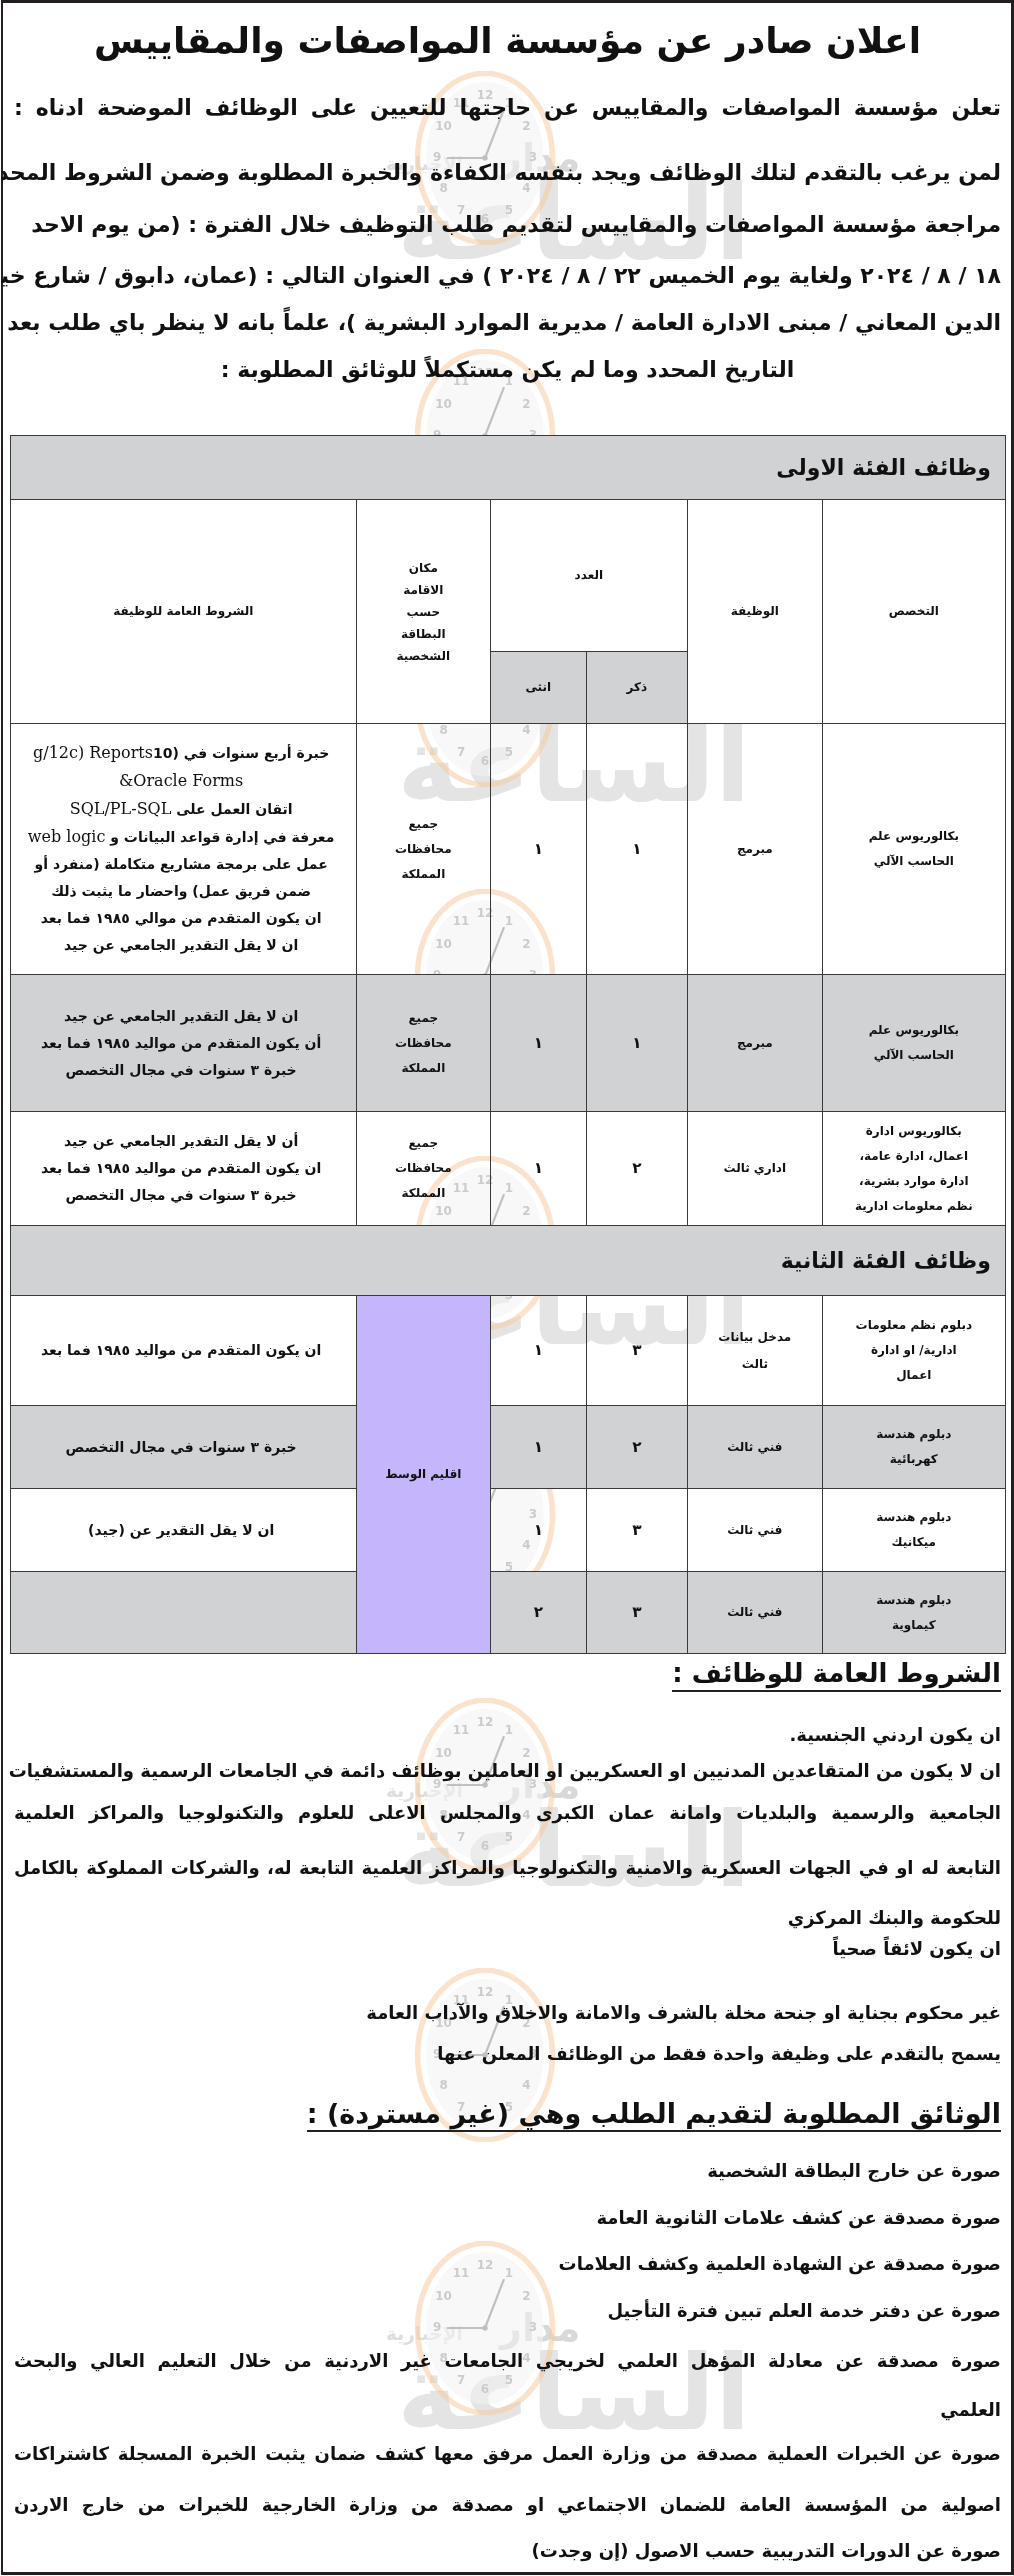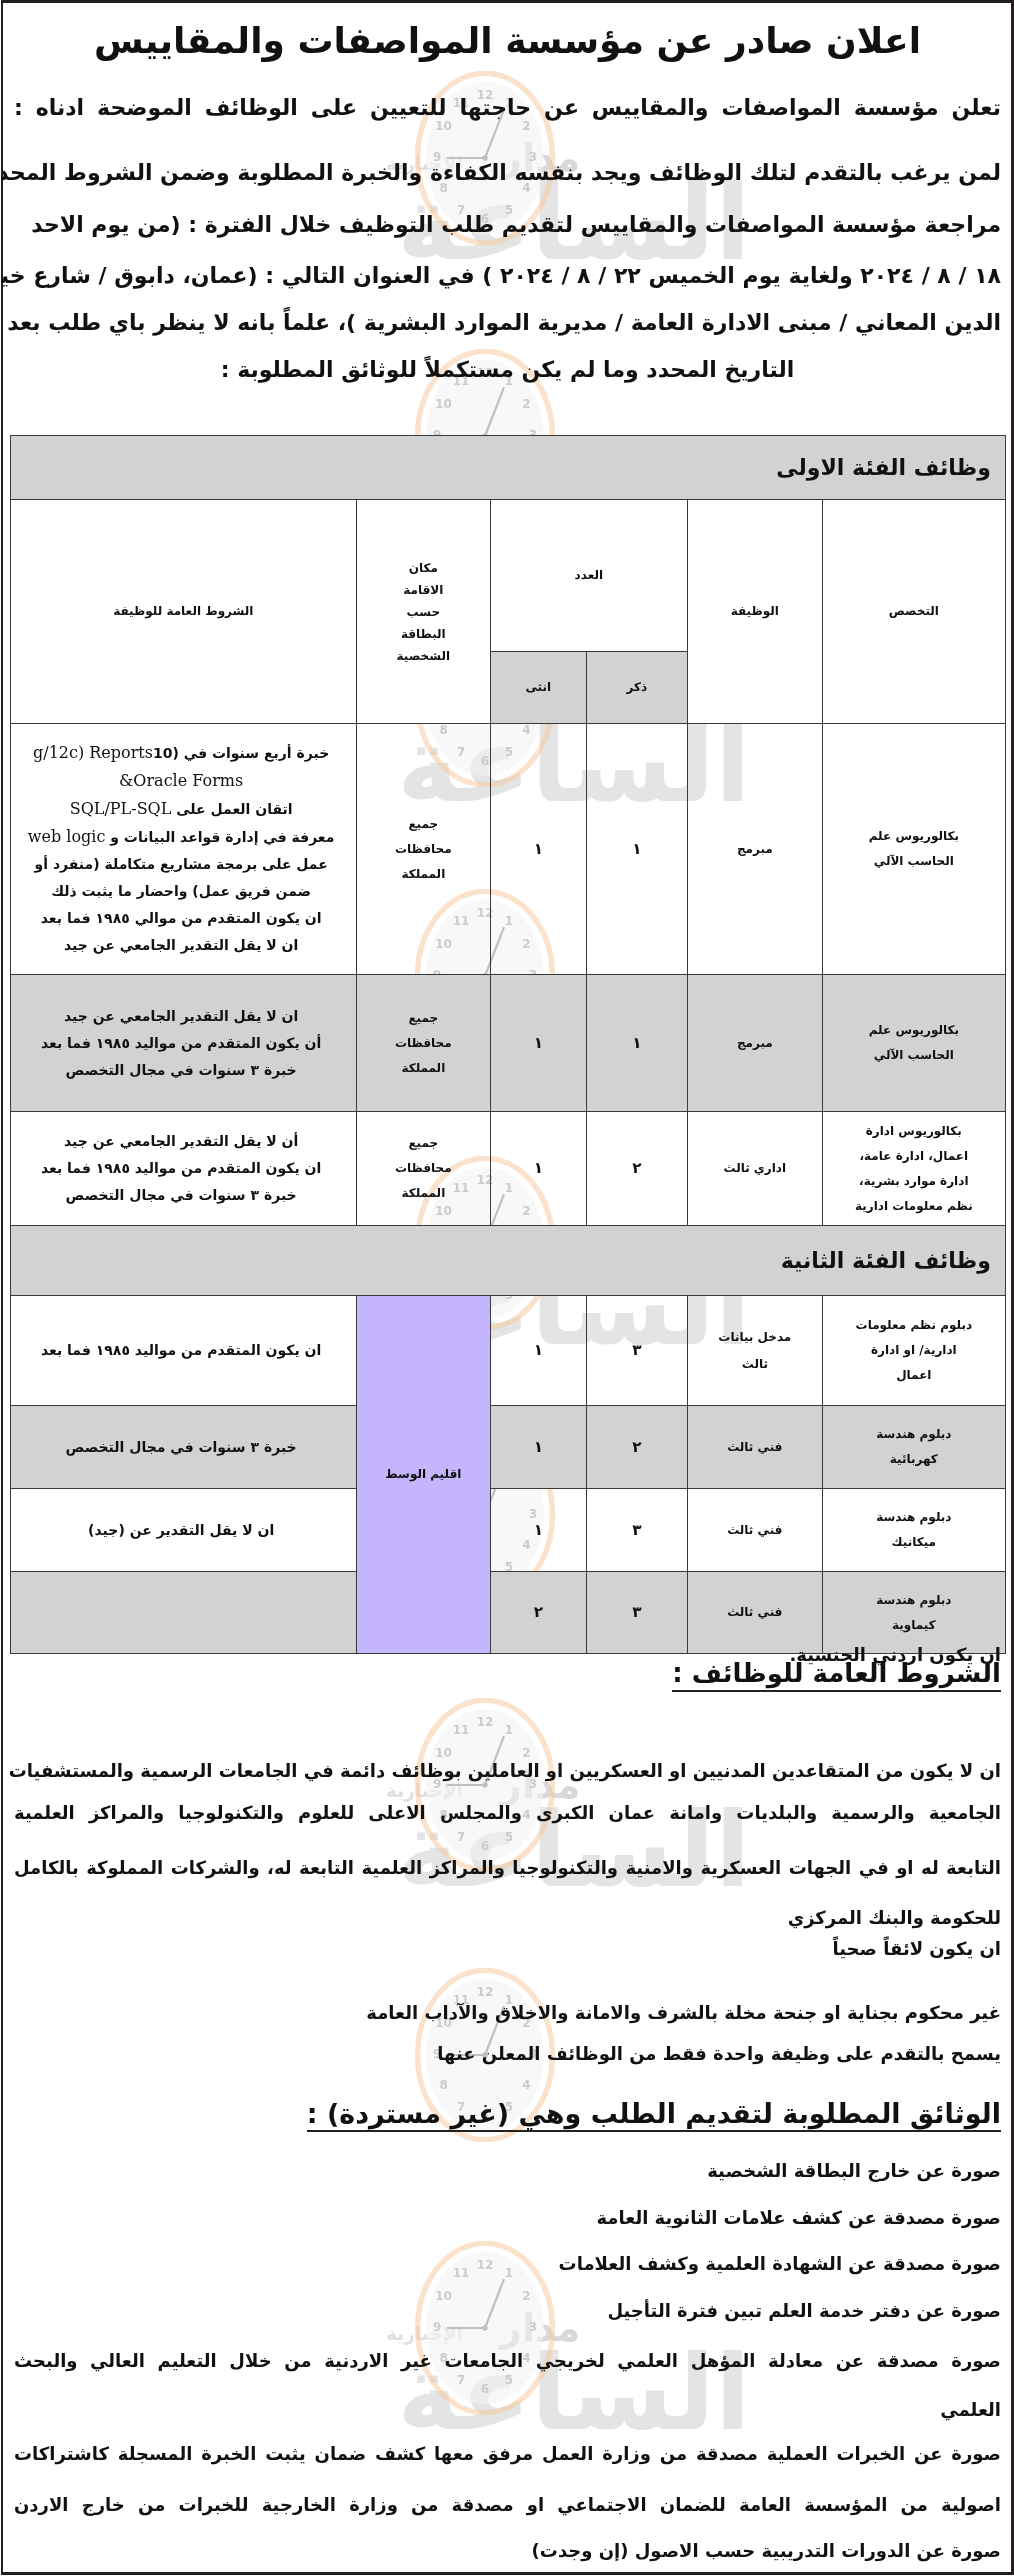--- a/index.html
+++ b/index.html
@@ -415,21 +415,21 @@
         </td>
         <td class="num">٣</td>
         <td class="num">٢</td>
         <td class="cond"></td>
       </tr>
     </tbody>
 </table>
 
 <div class="sec-heading" style="top:1657px;">الشروط العامة للوظائف :</div>
 <div id="gc-lines">
-    <div class="sec-item" style="top: 1644px;">ان يكون اردني الجنسية.</div>
+    <div class="sec-item" style="top: 1724px;">ان يكون اردني الجنسية.</div>
     <div class="sec-item justify" style="top: 1760px;">ان لا يكون من المتقاعدين المدنيين او العسكريين او العاملين بوظائف دائمة في الجامعات الرسمية والمستشفيات</div>
     <div class="sec-item justify" style="top: 1802px;">الجامعية والرسمية والبلديات وامانة عمان الكبرى والمجلس الاعلى للعلوم والتكنولوجيا والمراكز العلمية</div>
     <div class="sec-item justify" style="top: 1857px;">التابعة له او في الجهات العسكرية والامنية والتكنولوجيا والمراكز العلمية التابعة له، والشركات المملوكة بالكامل</div>
     <div class="sec-item" style="top: 1907px;">للحكومة والبنك المركزي</div>
     <div class="sec-item" style="top: 1938px;">ان يكون لائقاً صحياً</div>
     <div class="sec-item" style="top: 2002px;">غير محكوم بجناية او جنحة مخلة بالشرف والامانة والاخلاق والآداب العامة</div>
     <div class="sec-item" style="top: 2043px;">يسمح بالتقدم على وظيفة واحدة فقط من الوظائف المعلن عنها</div>
   </div>
 
 <div class="sec-heading" style="top:2097px; font-size:27px;">الوثائق المطلوبة لتقديم الطلب وهي (غير مستردة) :</div>

